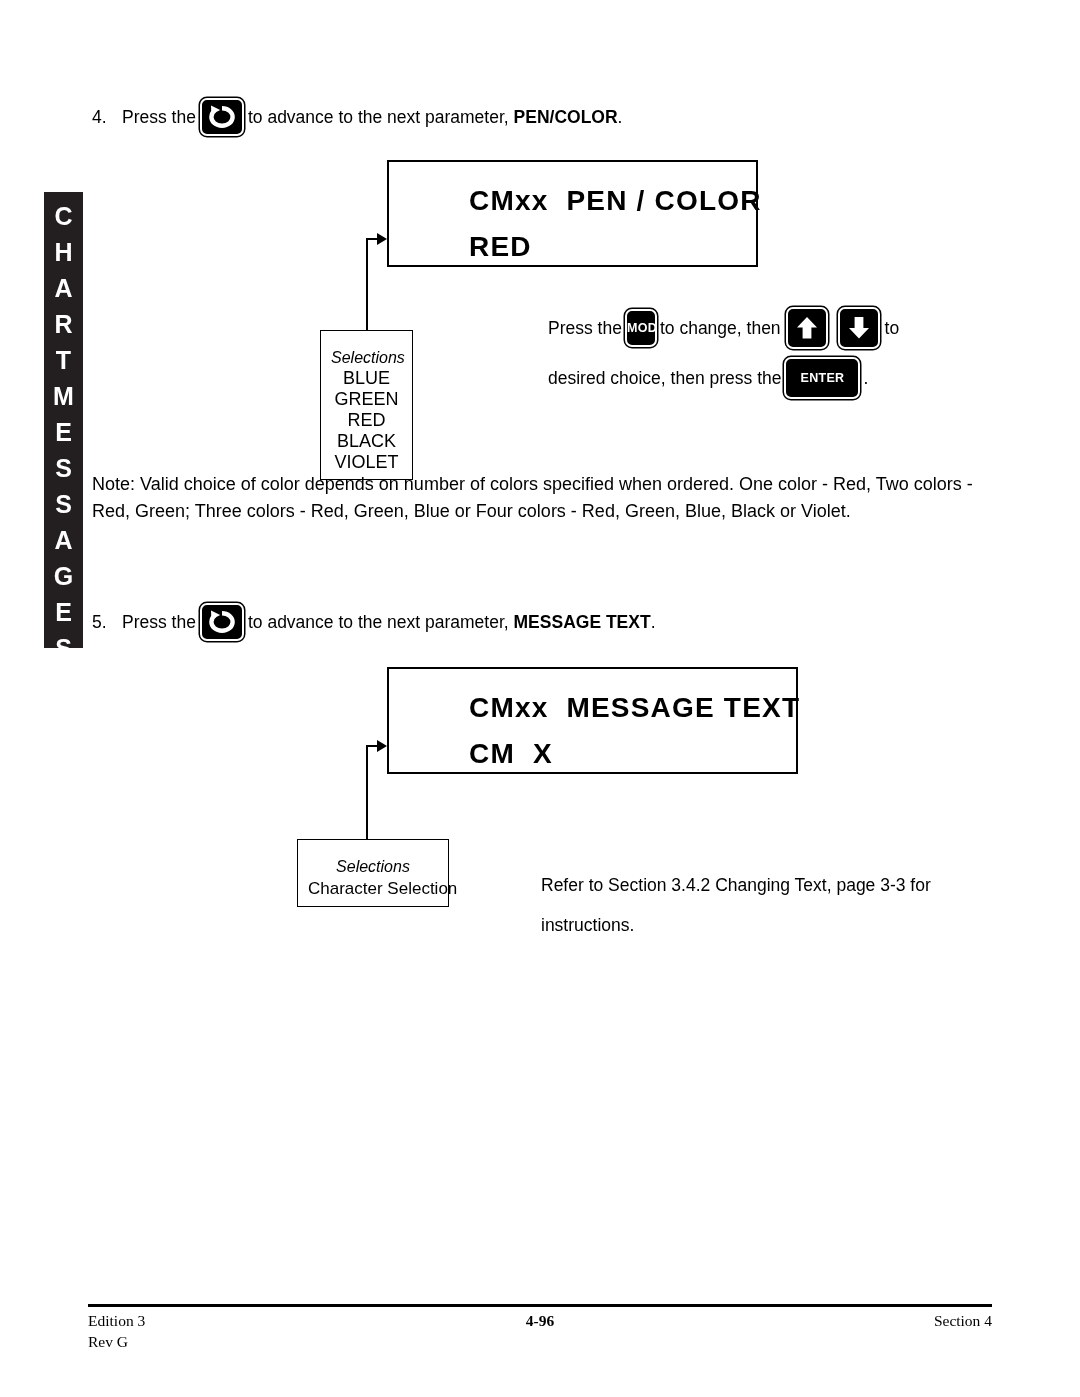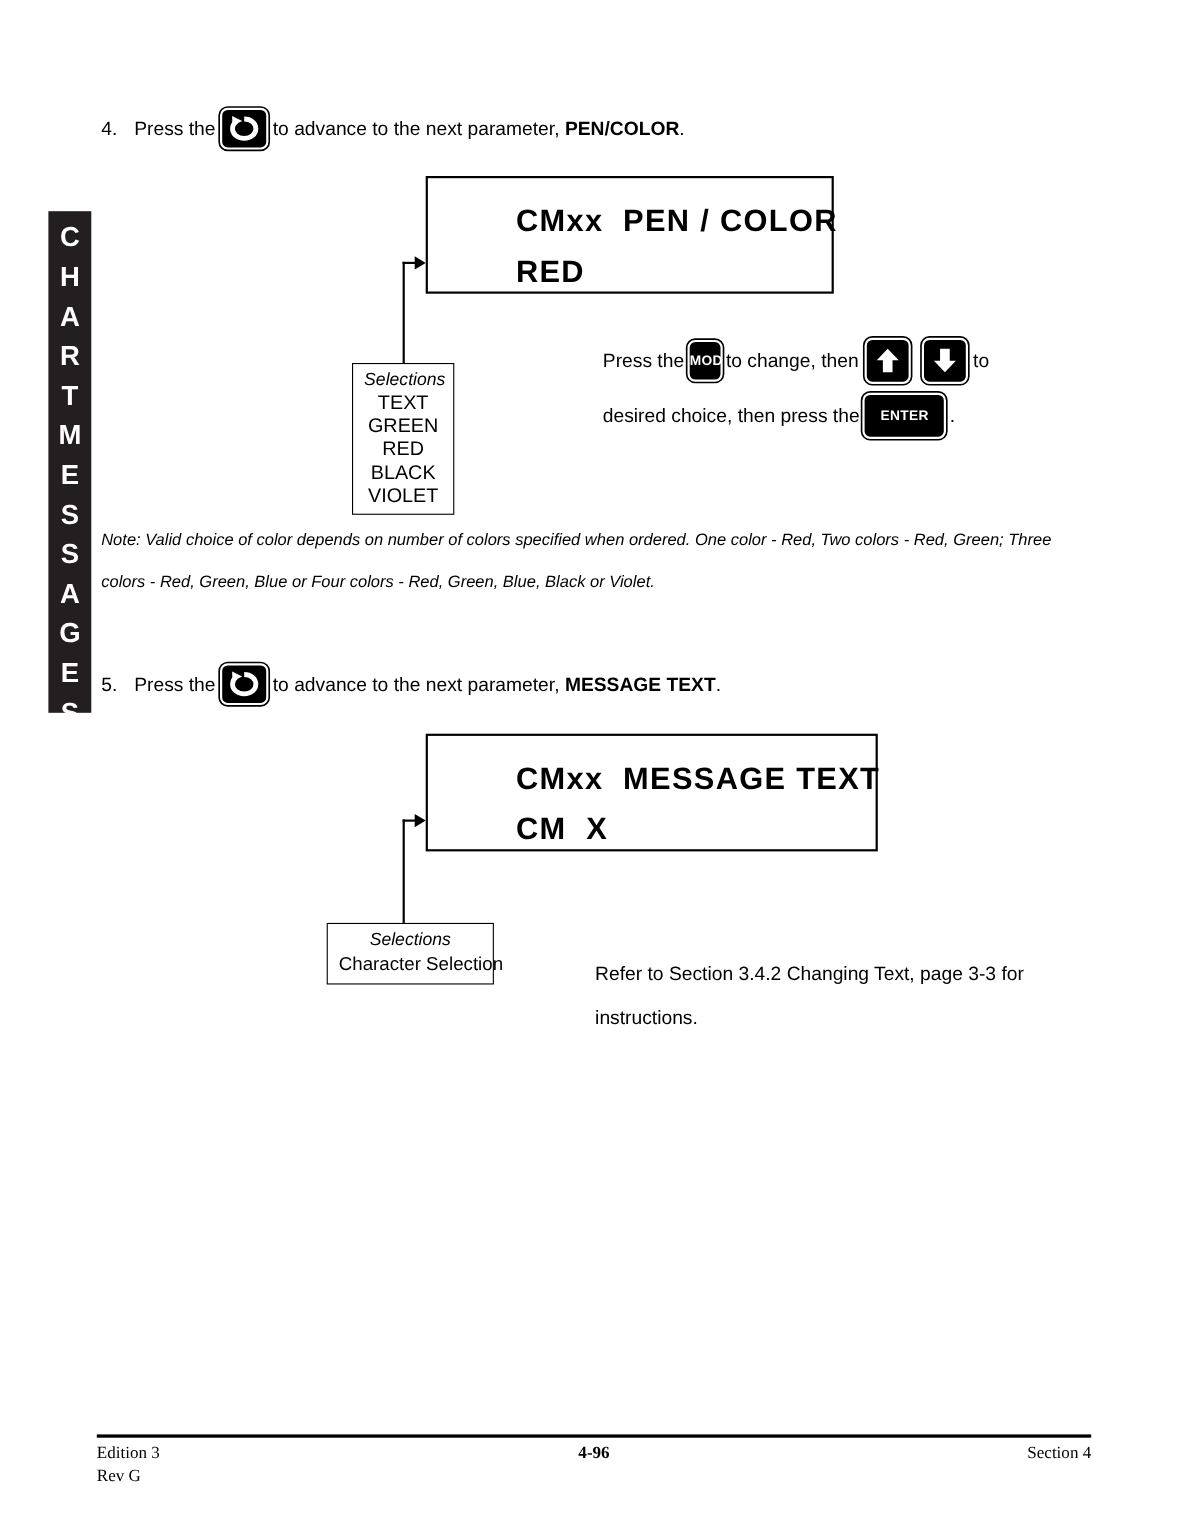--- a/index.html
+++ b/index.html
@@ -130,21 +130,21 @@
     margin-left: 36px;
   }
 
   
   .selections {
     position: absolute;
     border: 1.8px solid #000000;
     background: #ffffff;
     box-sizing: border-box;
     text-align: center;
-    padding: 4px 10px 6px 10px;
+    padding: 16px 10px 6px 10px;
   }
   .selections .head {
     font-style: italic;
     font-size: 16px;
     line-height: 21px;
   }
   .selections .opt {
     font-size: 18px;
     line-height: 21px;
     white-space: nowrap;
@@ -165,23 +165,22 @@
     position: absolute;
     width: 0; height: 0;
     border-top: 6px solid transparent;
     border-bottom: 6px solid transparent;
     border-left: 10px solid #000000;
   }
 
   
   .note {
     position: absolute;
-    font-style: italic;
-    font-size: 15px;
-    line-height: 39px;
+    font-size: 18px;
+    line-height: 27px;
   }
 
   
   .instr {
     position: absolute;
     font-size: 17.5px;
     white-space: nowrap;
   }
   .instr .row {
     display: flex;
@@ -257,21 +256,21 @@
     <div class="line">CMxx  PEN / COLOR</div>
     <div class="line">RED</div>
   </div>
 
   <div class="conn conn-v" style="left:366px; top:238px; height:94px;"></div>
   <div class="conn conn-h" style="left:366px; top:238px; width:16px;"></div>
   <div class="arrowhead" style="left:377px; top:233px;"></div>
 
   <div class="selections" style="left:320px; top:330px; width:93px;">
     <div class="head">Selections</div>
-    <div class="opt">TEXT</div>
+    <div class="opt">BLUE</div>
     <div class="opt">GREEN</div>
     <div class="opt">RED</div>
     <div class="opt">BLACK</div>
     <div class="opt">VIOLET</div>
   </div>
 
   <div class="instr" style="left:548px; top:305px;">
     <div class="row">
       <span>Press the</span>
       <span class="btn btn-mod">

